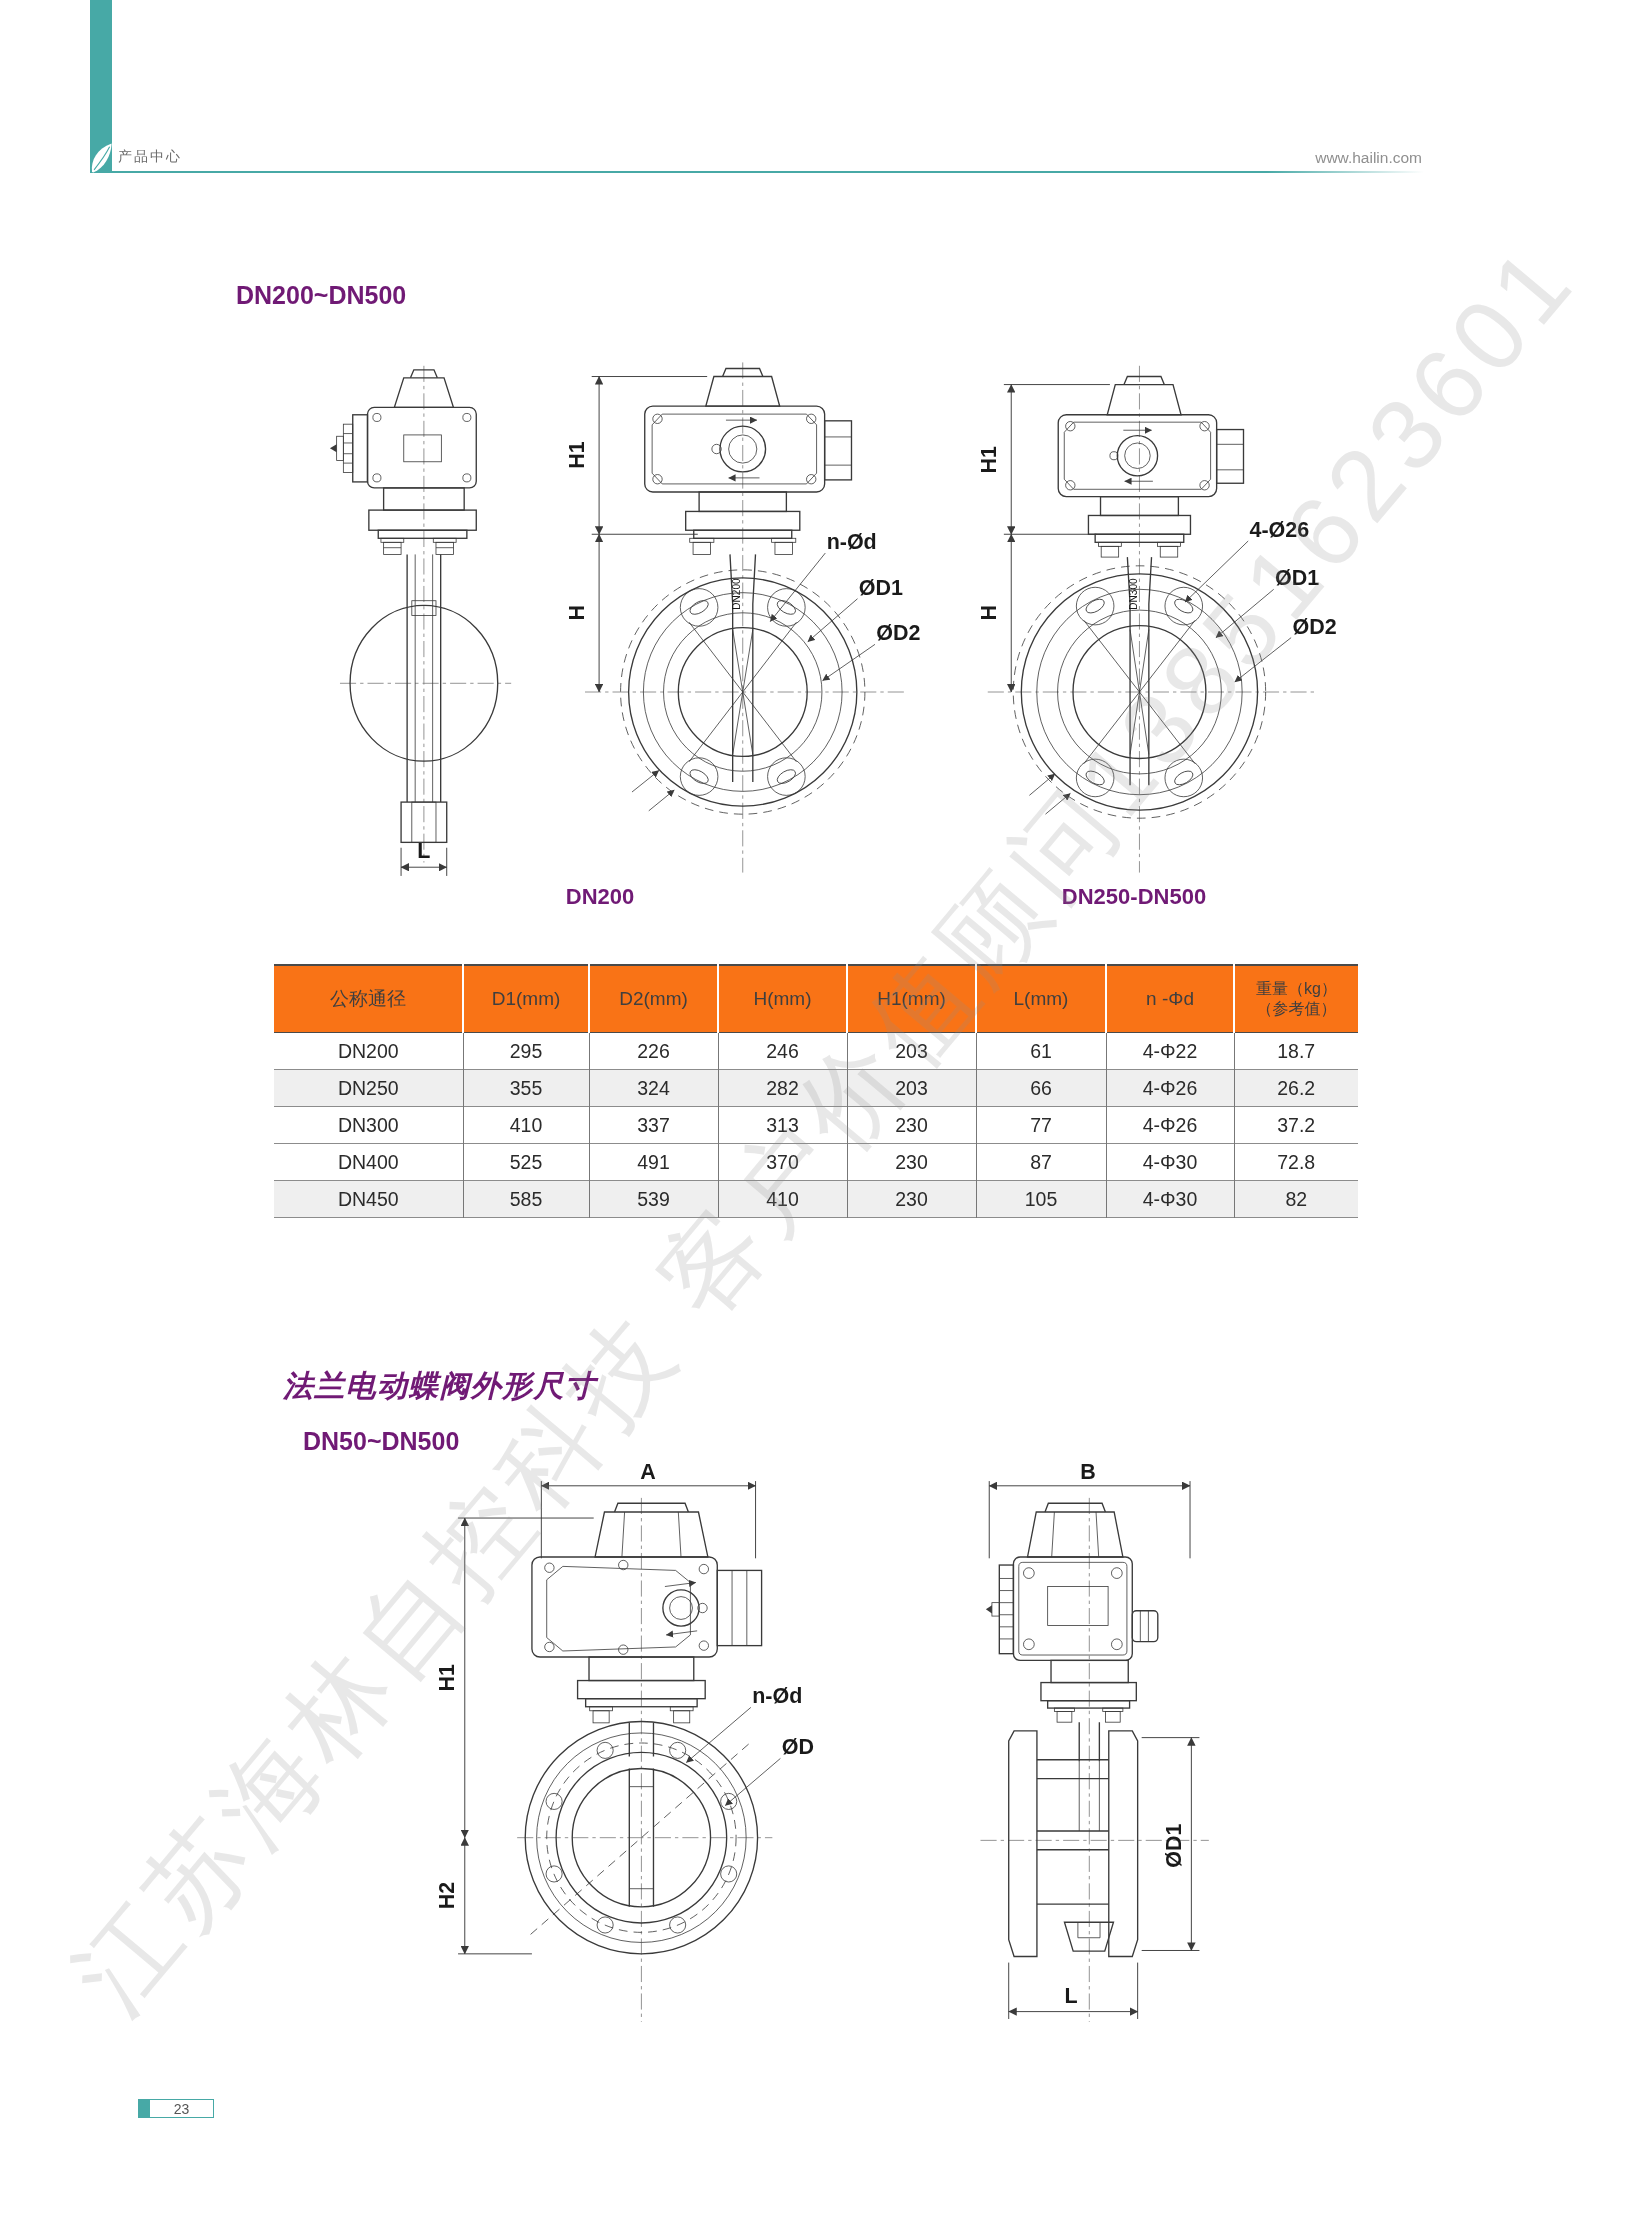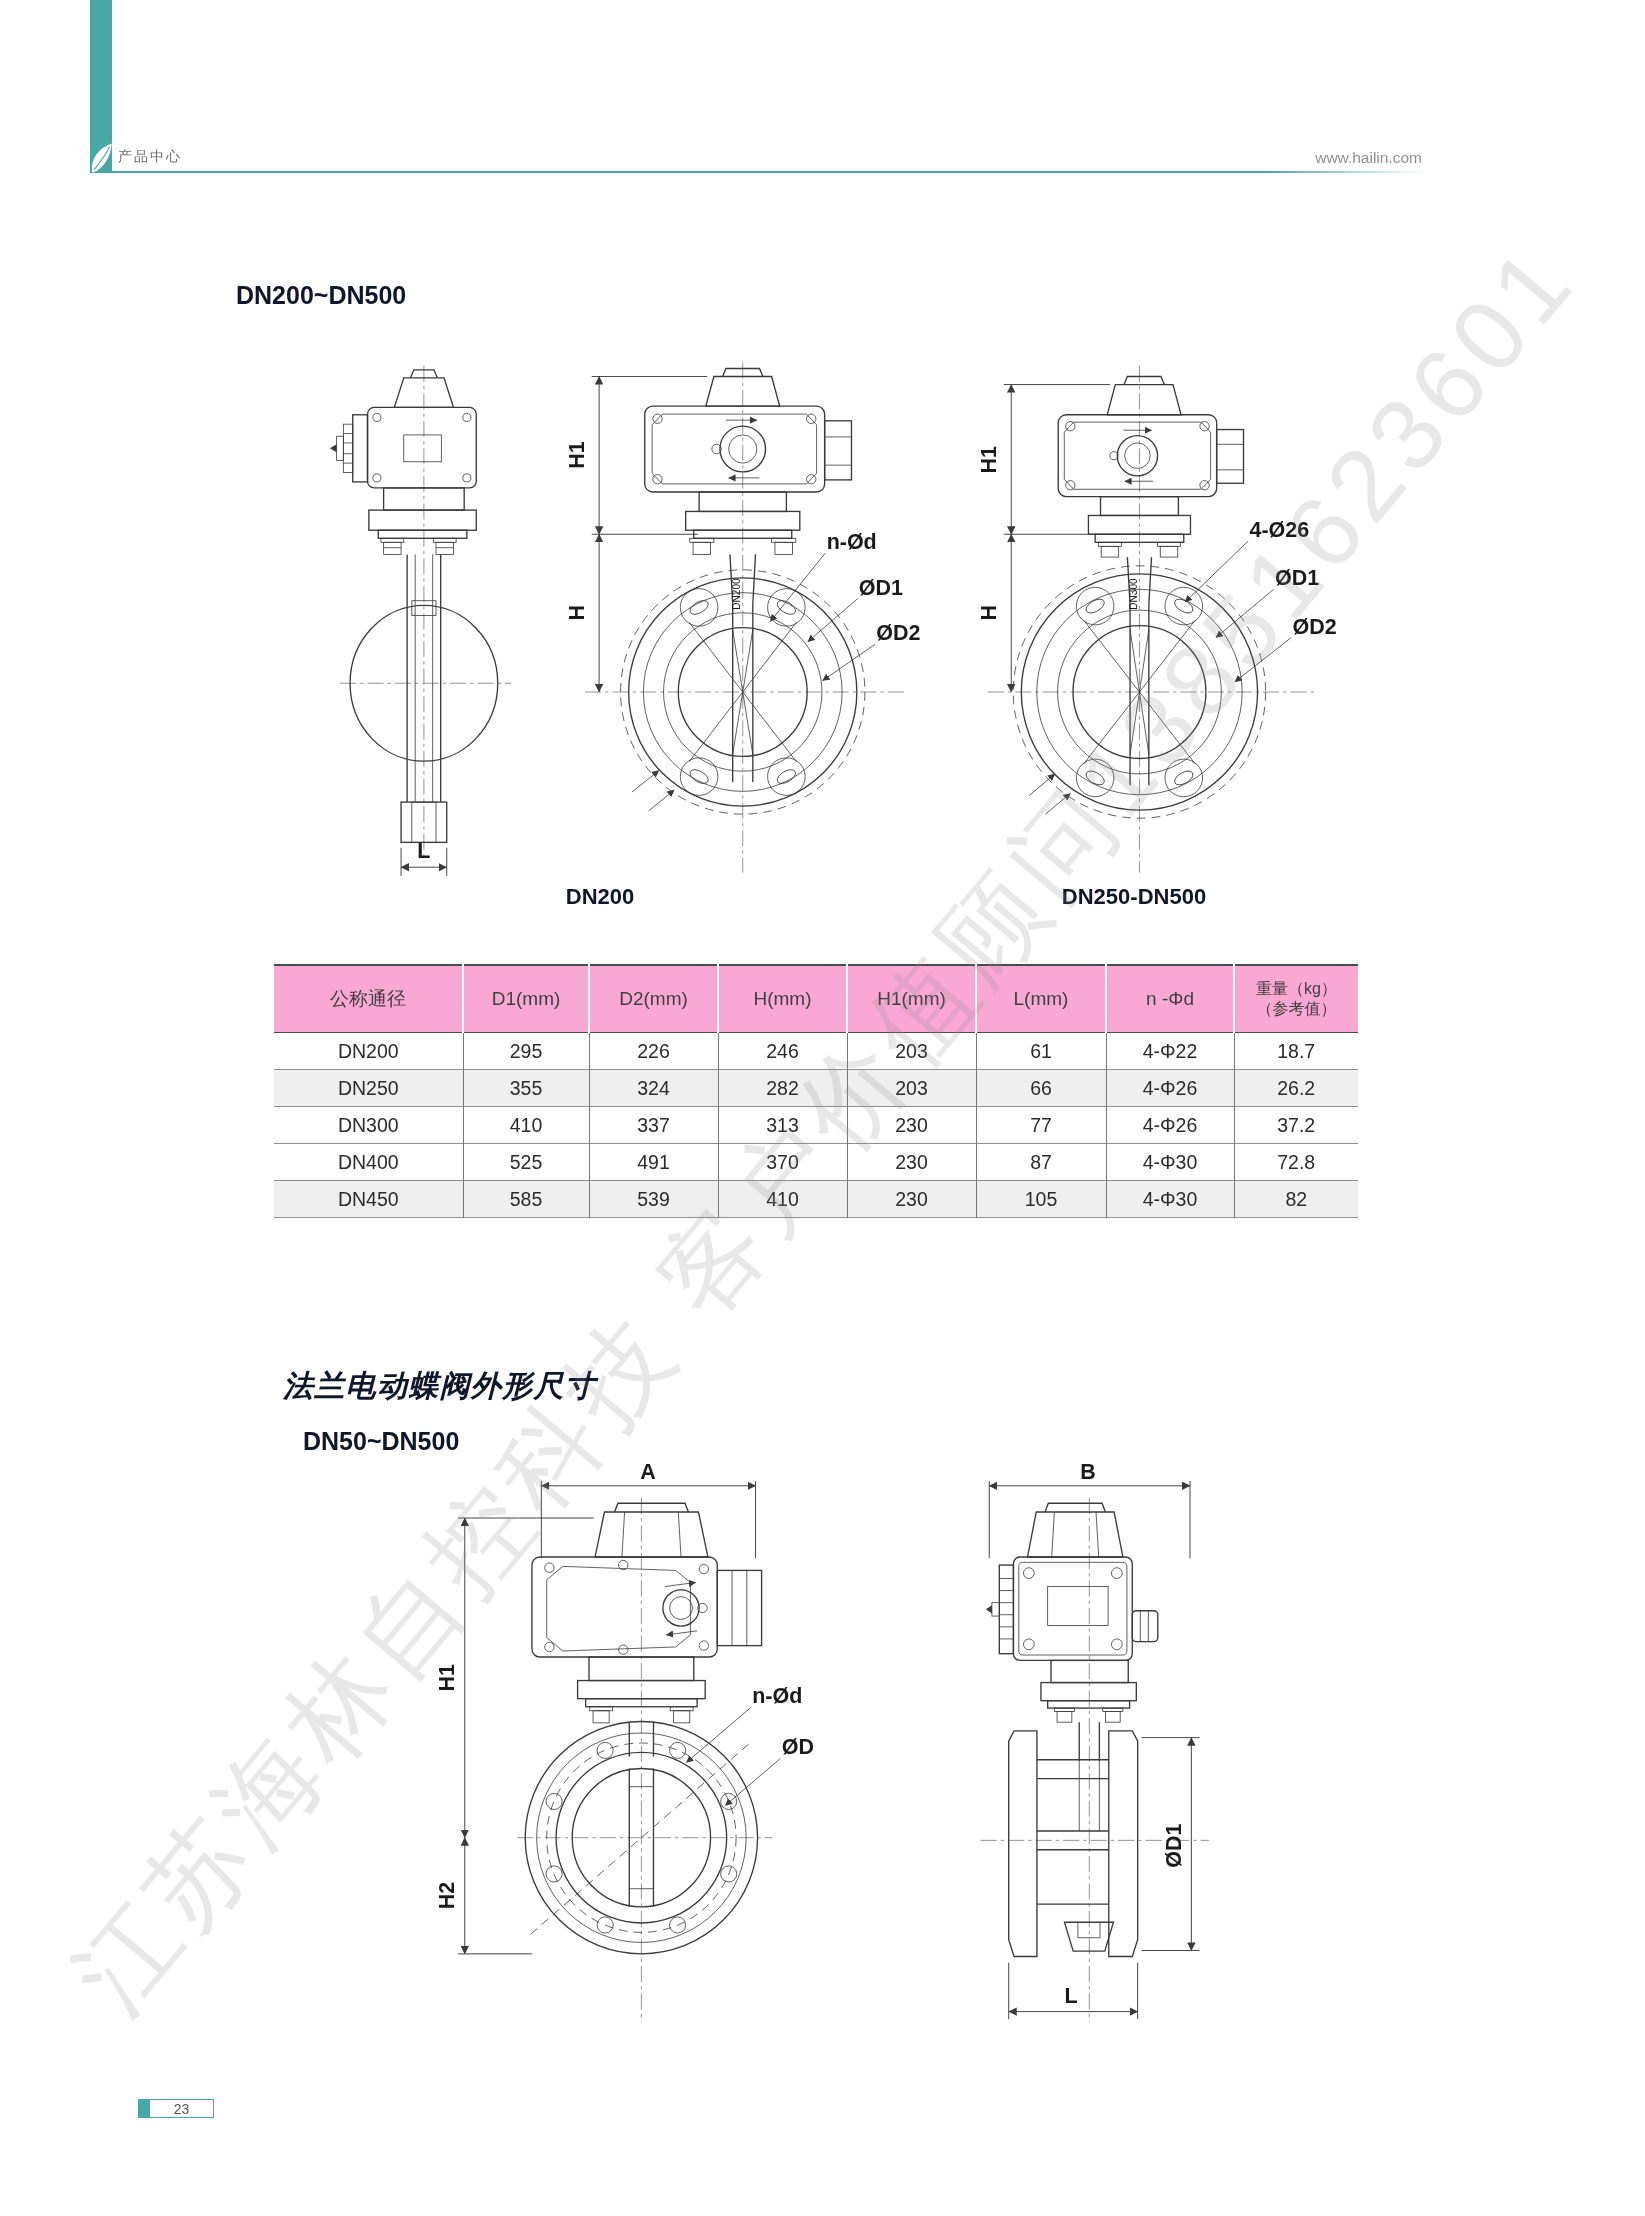--- a/index.html
+++ b/index.html
@@ -8,32 +8,32 @@
   .abs{position:absolute;}
 
   
   #corner-block{left:90px;top:0;width:22px;height:173px;background:#47a9a6;}
   #header-rule{left:112px;top:171px;width:1312px;height:2px;
      background:linear-gradient(to right,#47a9a6 88%,rgba(71,169,166,0));}
   #breadcrumb{left:118px;top:148px;font-size:14px;color:#6a6a6a;letter-spacing:2px;}
   #website{left:1250px;top:149px;width:172px;text-align:right;font-size:15.5px;color:#8f8f8f;}
 
   
-  .h-bold{font-weight:700;color:#0f172a;}
+  .h-bold{font-weight:700;color:#701a75;}
   #heading-top{left:236px;top:281px;font-size:25px;}
   #caption-dn200{left:533px;top:884px;width:134px;text-align:center;font-size:22px;}
   #caption-dn250{left:1033px;top:884px;width:202px;text-align:center;font-size:22px;}
   #heading-flange{left:283px;top:1366px;font-size:30px;letter-spacing:1.3px;font-style:italic;}
   #subheading-flange{left:279px;top:1427px;font-size:25px;margin-left:24px;}
 
   
   #spec-table{left:274px;top:964px;width:1084px;}
   table{border-collapse:collapse;table-layout:fixed;width:1084px;
         border-top:2px solid #4a4a4a;border-bottom:1.3px solid #8c8c8c;}
-  th{background:#f9a8d4;height:64px;font-size:19px;font-weight:400;color:#3f3f3f;
+  th{background:#f97316;height:64px;font-size:19px;font-weight:400;color:#3f3f3f;
      border-bottom:1.3px solid #4a4a4a;}
   th + th{border-left:2px solid #ffffff;}
   td{height:34px;text-align:center;font-size:19.5px;color:#2b2b2b;}
   td + td{border-left:0.7px solid #777;}
   tr.data + tr.data td{border-top:1.3px solid #8c8c8c;}
   tr.alt td{background:#efefef;}
   .wt-small{font-size:16px;line-height:1.25;}
 
   
   svg text{font-family:"Liberation Sans",sans-serif;}

